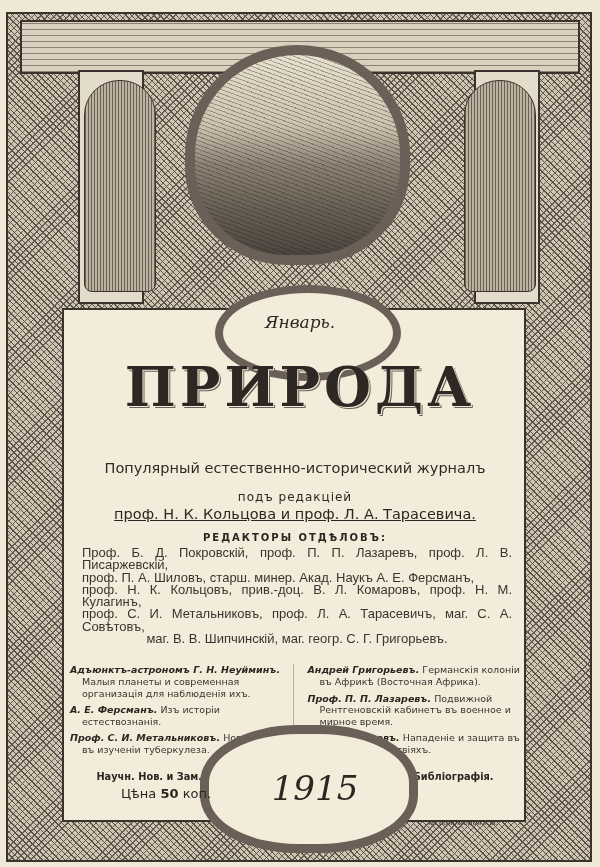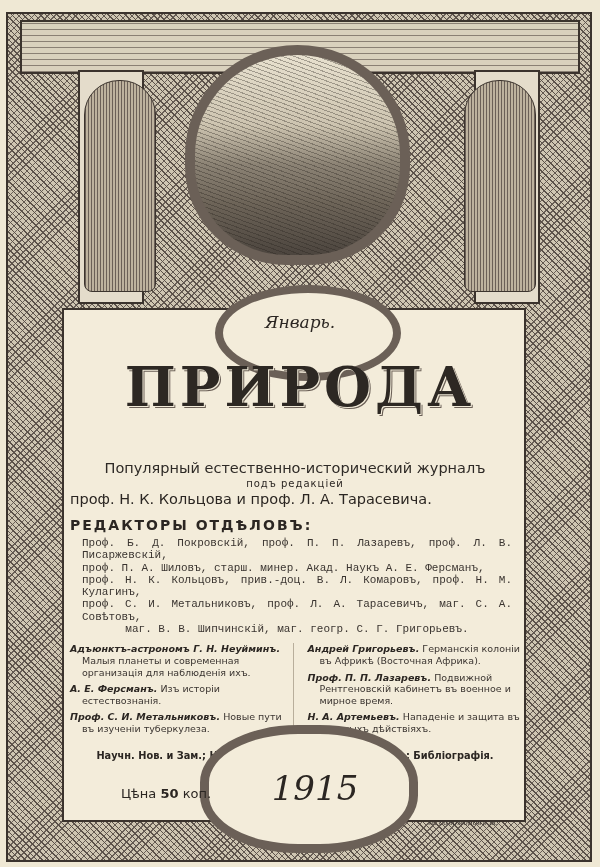--- a/index.html
+++ b/index.html
@@ -25,26 +25,26 @@
     background:linear-gradient(180deg,#e8e1cf 0%,#cdc4b0 35%,#8b8274 55%,#6c6357 75%,#4c453e 100%);}
   .landscape .hatch{position:absolute;inset:0;background:repeating-linear-gradient(20deg,rgba(40,35,30,.35) 0 1px,transparent 1px 4px);}
   .cartouche{position:absolute;left:215px;top:285px;width:170px;height:80px;border-radius:50%;
     border:8px solid #6b6057;background:#f3ecda;}
   .month{position:absolute;left:0;width:600px;top:312px;text-align:center;font-style:italic;font-size:17px;color:#2b2622;}
   .title{position:absolute;left:0;width:600px;top:355px;text-align:center;font-family:"DejaVu Serif",serif;font-weight:bold;
     font-size:54px;letter-spacing:4px;color:#2d2823;
     text-shadow:1px 1px 0 #f3ecda,2px 2px 0 #6b6057;}
   .content{position:absolute;left:70px;top:440px;width:450px;}
   .subtitle{text-align:center;font-family:"DejaVu Sans",sans-serif;font-size:14.5px;color:#2e2a26;margin-top:20px;}
-  .editorship{text-align:center;font-family:"DejaVu Sans",sans-serif;font-size:10px;letter-spacing:1px;margin-top:2px;}
-  .editors{font-family:"DejaVu Sans",sans-serif;font-size:14.5px;margin-top:2px;}
-  .dept-head{font-family:"DejaVu Sans",sans-serif;font-weight:bold;font-size:14px;letter-spacing:2px;margin-top:10px;}
-  .dept-list{font-family:Liberation Mono, monospace;font-size:11px;line-height:12.3px;text-align:justify;margin:4px 8px 0 12px;color:#3a3430;}
+  .editorship{text-align:center;font-family:"DejaVu Sans",sans-serif;font-size:12px;letter-spacing:1px;margin-top:14px;}
+  .editors{text-align:center;font-family:"DejaVu Sans",sans-serif;font-size:14.5px;margin-top:2px;text-decoration:underline;}
+  .dept-head{text-align:center;font-family:"DejaVu Sans",sans-serif;font-weight:bold;font-size:10px;letter-spacing:2px;margin-top:10px;}
+  .dept-list{font-family:Liberation Sans, sans-serif;font-size:13px;line-height:12.3px;text-align:justify;margin:4px 8px 0 12px;color:#3a3430;}
   .dept-list .last{text-align:center;}
-  .articles{display:flex;margin-top:8px;}
+  .articles{display:flex;margin-top:19px;}
   .col{flex:1;font-family:"DejaVu Sans",sans-serif;font-size:9.5px;line-height:11.6px;color:#3a3430;}
   .col.left{padding-right:10px;border-right:1px solid #b8ae9b;}
   .col.right{padding-left:14px;}
   .art{margin-bottom:5px;padding-left:12px;text-indent:-12px;}
   .art b{font-style:italic;color:#2b2622;}
   .sections{text-align:center;font-family:"DejaVu Sans",sans-serif;font-weight:bold;font-size:9.8px;margin-top:10px;color:#2b2622;}
   .year-cartouche{position:absolute;left:200px;top:725px;width:200px;height:110px;border-radius:45%;
     border:9px solid #6b6057;background:#f3ecda;}
   .year{position:absolute;left:215px;top:768px;width:200px;text-align:center;font-family:"DejaVu Serif",serif;font-style:italic;font-size:34px;color:#2b2622;}
   .price{position:absolute;left:85px;top:786px;font-family:"DejaVu Sans",sans-serif;font-size:13px;color:#2b2622;margin-left:36px;}

